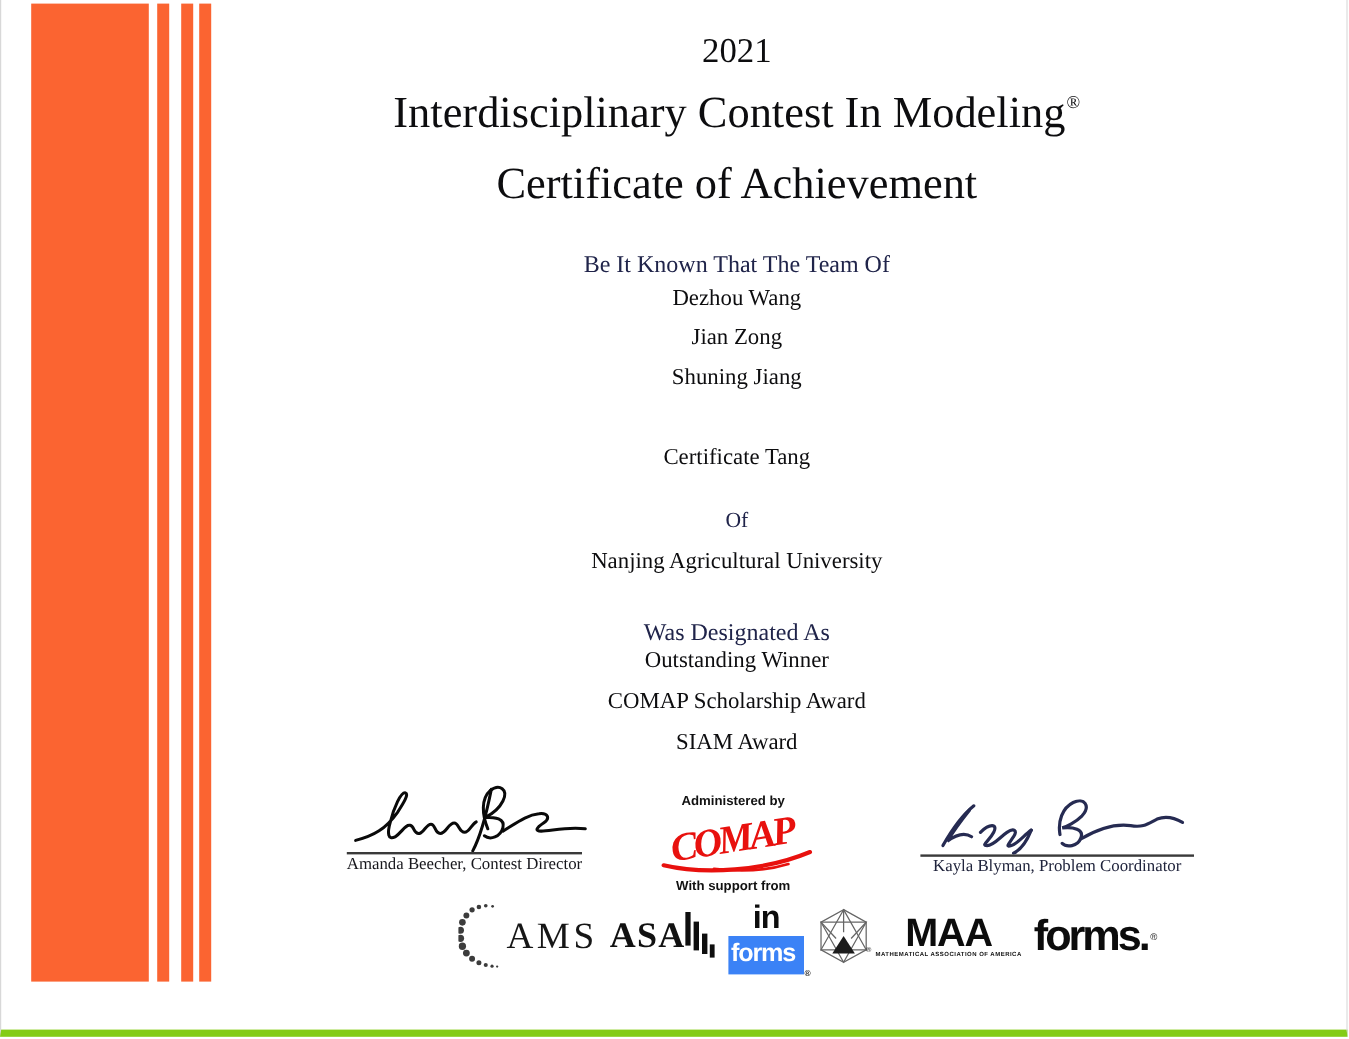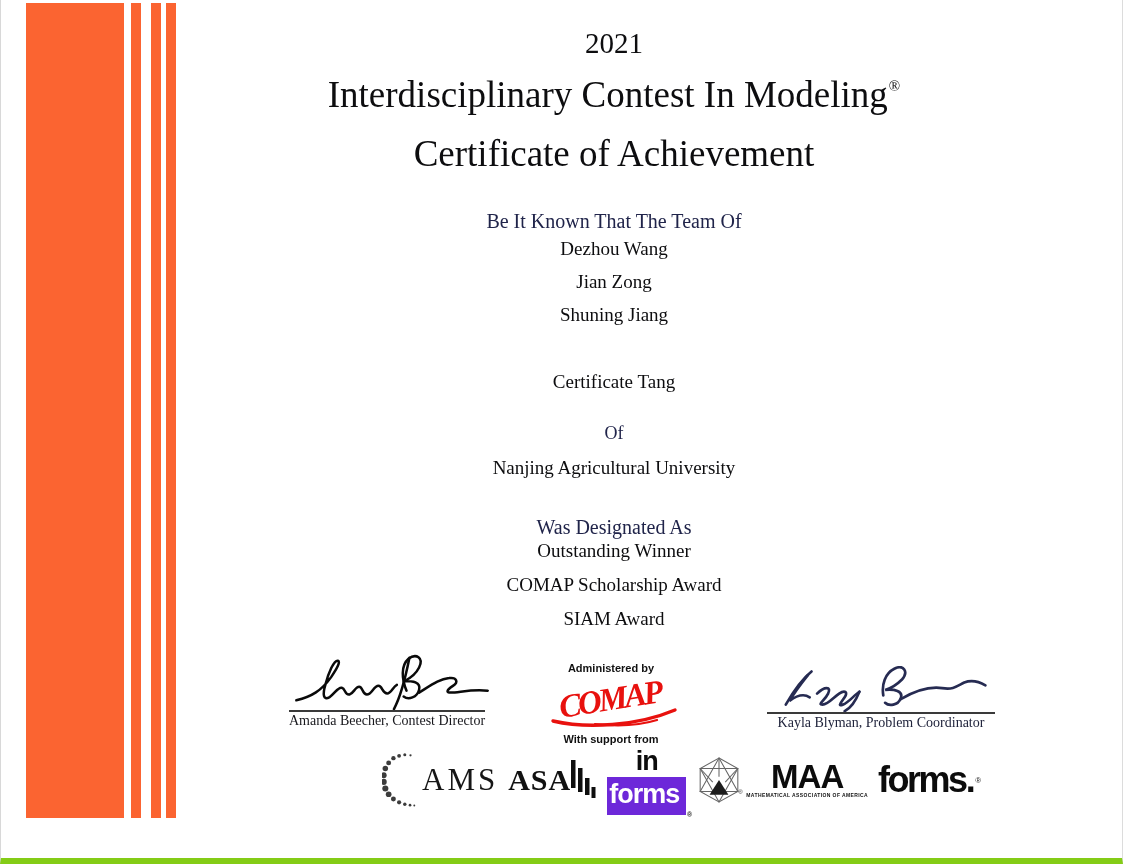--- a/index.html
+++ b/index.html
@@ -74,21 +74,21 @@
   .sponsor { display: flex; align-items: center; }
   .ams-text {
     font-size: 31px; letter-spacing: 3px; color: #161616; margin-left: 2px;
   }
   .asa-text {
     font-size: 30px; font-weight: bold; letter-spacing: 1px; color: #111;
   }
   .informs { font-family: "Liberation Sans", sans-serif; font-weight: bold; position: relative; flex-direction: column; }
   .informs-in { font-size: 27px; letter-spacing: -1px; color: #0c0c0c; }
   .informs-box {
-    background: #6d28d9; color: #ffffff; font-size: 27px; letter-spacing: -1px;
+    background: #3b82f6; color: #ffffff; font-size: 21px; letter-spacing: -1px;
     padding: 4px 7px 7px 2px; line-height: 1; display: inline-block;
   }
   .informs-reg { position: absolute; right: -6px; bottom: -3px; font-size: 7px; color: #222; }
   .maa { position: relative; font-family: "Liberation Sans", sans-serif; }
   .maa-stack { display: inline-block; text-align: center; margin-left: 4px; }
   .maa-text { font-size: 33px; font-weight: bold; letter-spacing: -1px; color: #0c0c0c; line-height: 0.9; }
   .maa-tagline { font-size: 5px; font-weight: bold; letter-spacing: 0.4px; color: #111; white-space: nowrap; }
   .maa-reg { position: absolute; left: 42px; bottom: 8px; font-size: 6px; color: #222; }
   .siam { font-family: "Liberation Sans", sans-serif; position: relative; }
   .siam-text { font-size: 36px; font-weight: bold; letter-spacing: -2.5px; color: #0c0c0c; }

